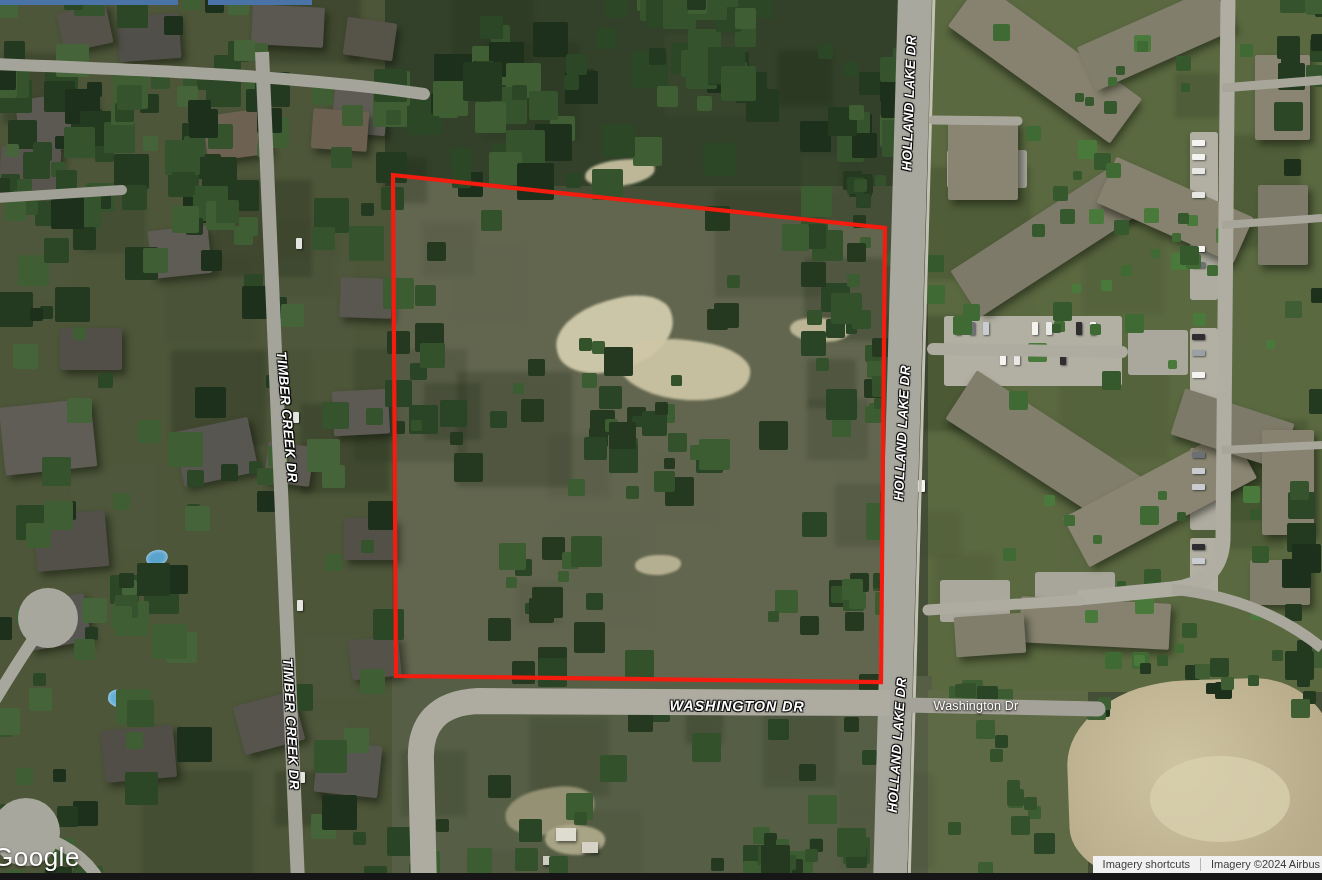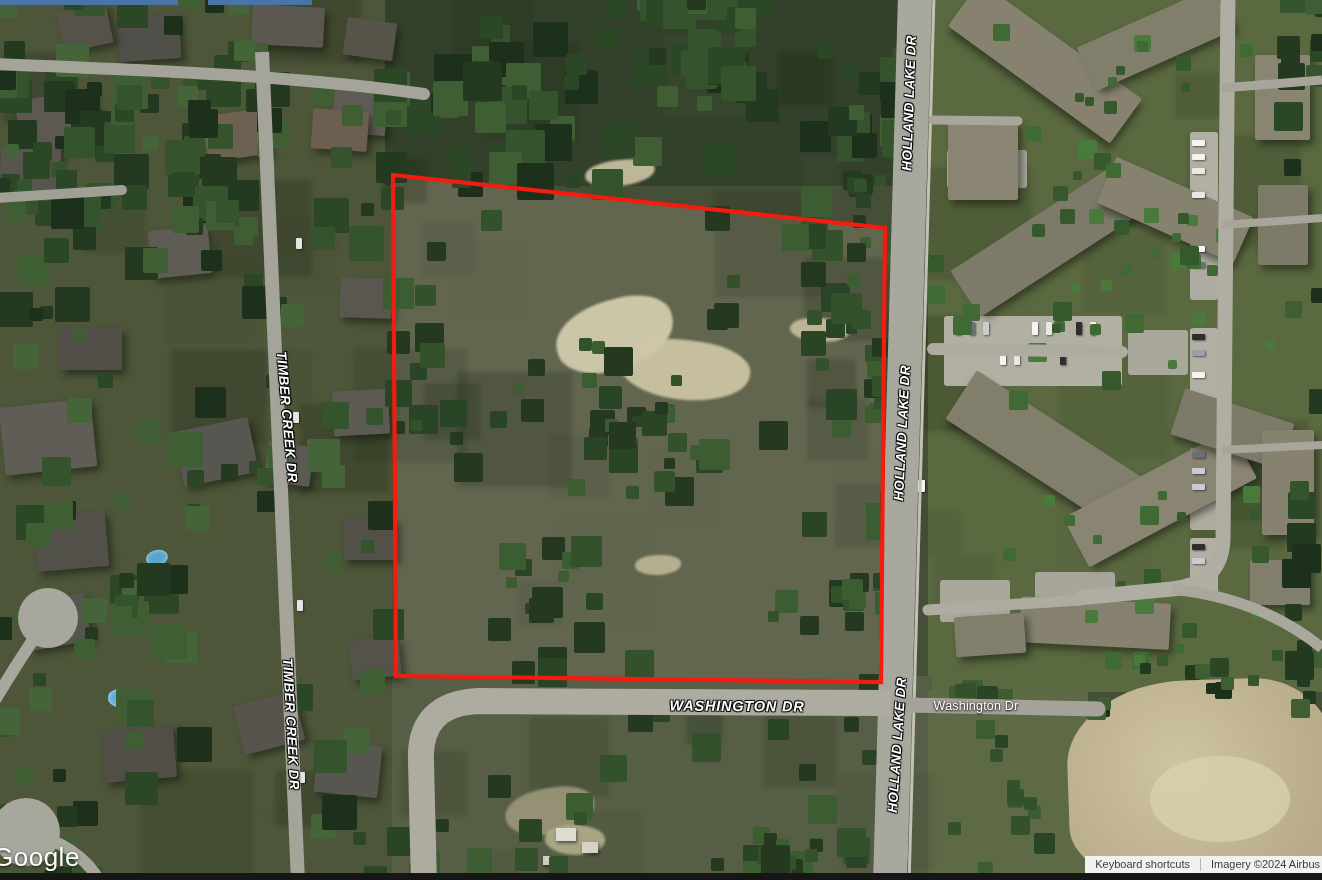--- a/index.html
+++ b/index.html
@@ -224,18 +224,18 @@
   <div class="road-label" style="left:287px;top:417px;--r:85deg">TIMBER CREEK DR</div>
   <div class="road-label" style="left:291px;top:724px;--r:87deg">TIMBER CREEK DR</div>
   <div class="road-label big" style="left:737px;top:706px;--r:0.4deg">WASHINGTON DR</div>
   <div class="street-label-small" style="left:976px;top:706px;">Washington Dr</div>
 
   <div class="topstrip z8" style="left:0;width:178px;"></div>
   <div class="topstrip z8" style="left:208px;width:104px;"></div>
 
   <div id="google-logo">Google</div>
   <div id="attribution">
-    <span class="chip">Keyboard shortcuts</span>
+    <span class="chip">Imagery shortcuts</span>
     <span class="divider"></span>
     <span class="chip">Imagery ©2024 Airbus</span>
   </div>
   <div id="bottom-strip"></div>
 </div>
 
 </body></html>

